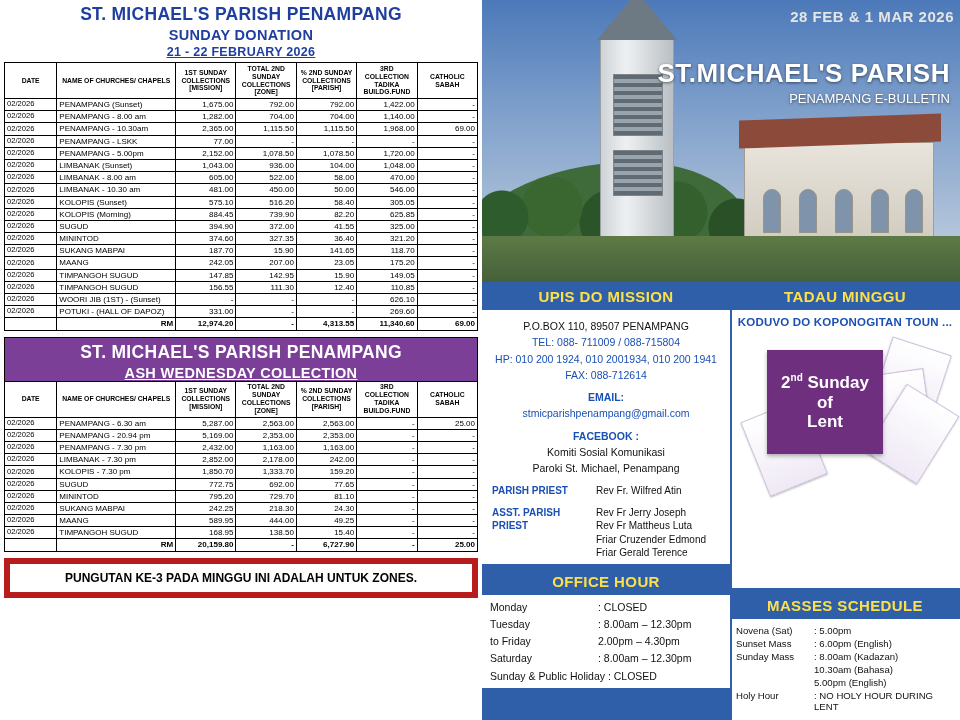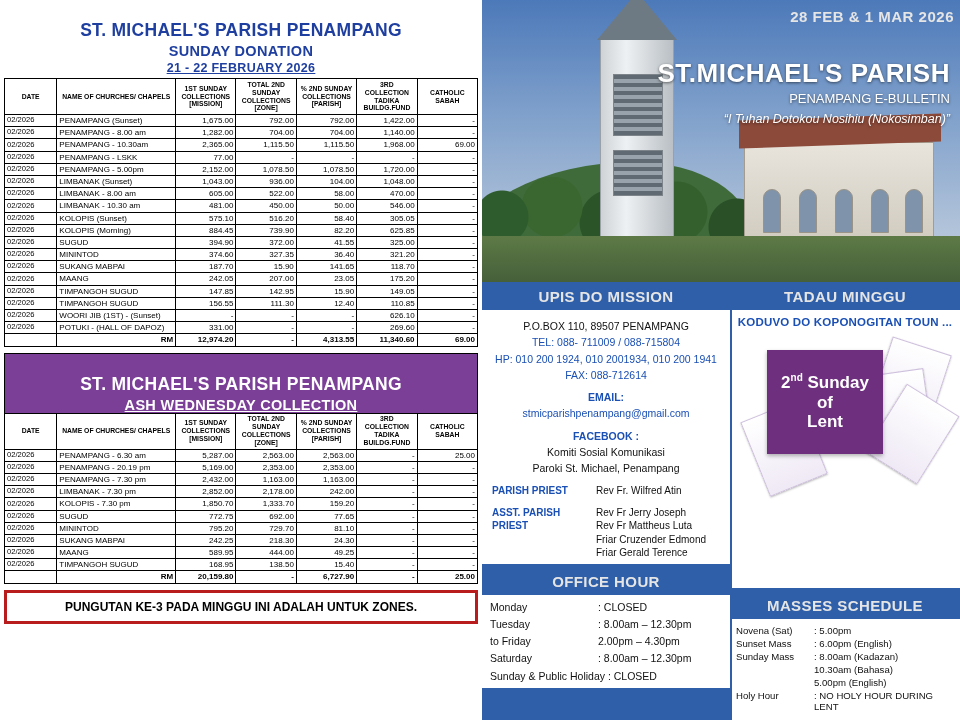--- a/index.html
+++ b/index.html
@@ -24,21 +24,21 @@
     padding: 0;
   }
   .table-block { margin: 0 4px; }
 
   .tbl-title {
     text-align: center;
     color: #1f3fa0;
     font-weight: bold;
     letter-spacing: .3px;
   }
-  .tbl-title .l1 { font-size: 17.5px; padding-top: 20px; }
+  .tbl-title .l1 { font-size: 17.5px; padding-top: 4px; }
   .tbl-title .l2 { font-size: 14.5px; padding-top: 2px; }
   .tbl-title .l3 { font-size: 12.5px; padding-top: 2px; text-decoration: underline; padding-bottom: 3px;}
 
   .purple .l1, .purple .l2 { color: #ffffff; }
   .purple {
     background: #7b3f98;
     border: 1px solid #000;
     border-bottom: none;
   }
   .purple .l2 { text-decoration: underline; }
@@ -61,21 +61,21 @@
     height: 36px;
   }
   .c-date { width: 52px; text-align: left; font-size: 7.6px; }
   .c-name { width: 118px; text-align: left; font-size: 8px; margin-left: 24px; }
   .c-num  { width: 60px; text-align: right; font-size: 8px; }
   .c-num.center { text-align: center; }
   .totrow td { font-weight: bold; }
   .totrow .c-name { text-align: right; font-weight: bold; }
 
   .note-box {
-    border: 3px solid #b91c1c;
+    border: 6px solid #b91c1c;
     margin: 6px 4px 0 4px;
     text-align: center;
     font-weight: bold;
     font-size: 12px;
     padding: 7px 0;
     color: #000;
   }
   .spacer-title { height: 6px; }
 
   
@@ -166,21 +166,21 @@
     text-align: right;
     text-shadow: 0 1px 3px rgba(0,0,0,.55);
     margin-left: 24px;
   }
   .hero-title .t1 { font-size: 26px; font-weight: bold; letter-spacing: .5px; }
   .hero-title .t2 { font-size: 13px; margin-top: 2px; }
   .hero-title .t3 { font-size: 12.5px; font-style: italic; margin-top: 6px; }
 
   .bluebar {
     background: #2f5fa8;
-    color: #e5e5e5;
+    color: #fde047;
     text-align: center;
     font-size: 15px;
     font-weight: bold;
     padding: 6px 0 5px 0;
     letter-spacing: .4px;
   }
   .two-col {
     position: absolute;
     top: 282px; left: 0; width: 478px; height: 438px;
     display: flex;
@@ -493,21 +493,21 @@
               <td class="c-date">02/2026</td>
               <td class="c-name">PENAMPANG - 6.30 am</td>
               <td class="c-num">5,287.00</td>
               <td class="c-num">2,563.00</td>
               <td class="c-num">2,563.00</td>
               <td class="c-num">-</td>
               <td class="c-num">25.00</td>
             </tr>
             <tr>
               <td class="c-date">02/2026</td>
-              <td class="c-name">PENAMPANG - 20.19 pm</td>
+              <td class="c-name">PENAMPANG - 20.94 pm</td>
               <td class="c-num">5,169.00</td>
               <td class="c-num">2,353.00</td>
               <td class="c-num">2,353.00</td>
               <td class="c-num">-</td>
               <td class="c-num">-</td>
             </tr>
             <tr>
               <td class="c-date">02/2026</td>
               <td class="c-name">PENAMPANG - 7.30 pm</td>
               <td class="c-num">2,432.00</td>
@@ -614,21 +614,20 @@
         <div class="louvre2"></div>
       </div>
       <div class="ground"></div>
     </div>
 
     <div class="hdr-date">28 FEB &amp; 1 MAR 2026</div>
 
     <div class="hero-title">
       <div class="t1">ST.MICHAEL'S PARISH</div>
       <div class="t2">PENAMPANG E-BULLETIN</div>
-      <div class="t3">“I Tuhan Dotokou  Nosihiu (Nokosimban)”</div>
     </div>
 
     <div class="two-col">
 
       <div class="col-l">
         <div class="bluebar">UPIS DO MISSION</div>
         <div class="mission-body">
           <div>P.O.BOX 110, 89507 PENAMPANG</div>
           <div class="blue">TEL: 088- 711009 / 088-715804</div>
           <div class="blue">HP: 010 200 1924, 010 2001934, 010 200 1941</div>

